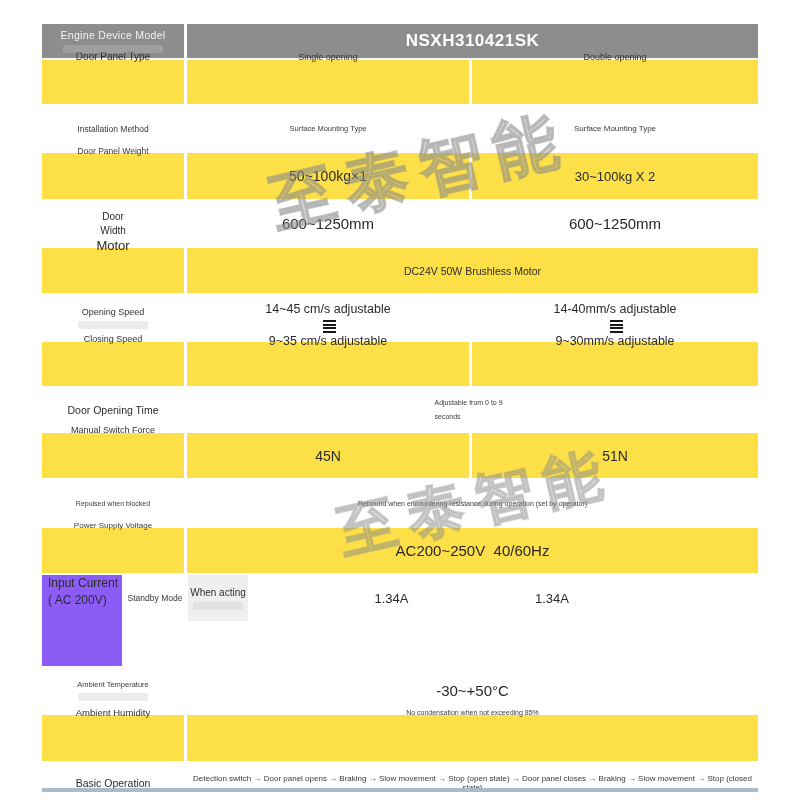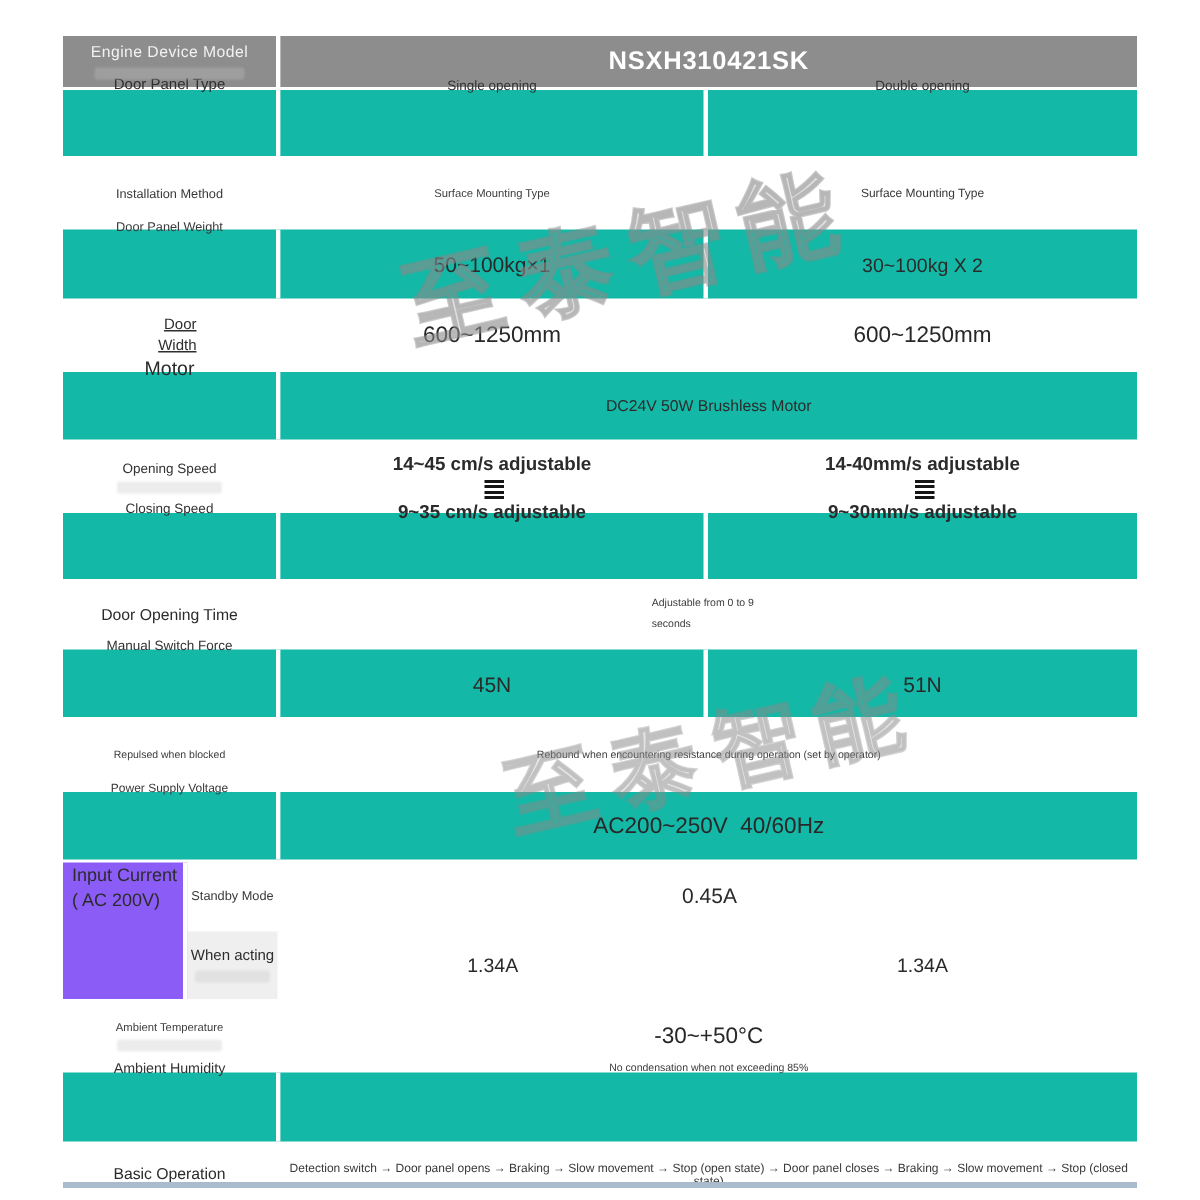--- a/index.html
+++ b/index.html
@@ -10,46 +10,46 @@
   
   .h36{height:36px}.h41{height:41px}.h45{height:45px}.h46{height:46px}
   .h47{height:47px}.h48{height:48px}.h93{height:93px}
   
   .cell{box-sizing:border-box;display:flex;flex-direction:column;align-items:center;
         justify-content:center;background:#fff;text-align:center;}
   .cl{width:145px;border-right:3px solid #fff;}
   .cm{width:285px;border-right:3px solid #fff;}
   .cr{flex:1;}
   .cs{flex:1;}
-  .row.g .cell{background:#14b8a6;gap:47px;}
+  .row.g .cell{background:#fde047;gap:47px;}
   
   .row.hd .cell{background:#8d8d8d;color:#f2f2f2;}
   .hd-label{font-size:10.5px;letter-spacing:.3px;}
   .hd-model{font-size:17px;font-weight:bold;letter-spacing:.5px;color:#fff;}
   
   .t7{font-size:7px;color:#3c3c3c}.t75{font-size:7.5px;color:#3c3c3c}
   .t8{font-size:8px;color:#383838}.t85{font-size:8.5px;color:#383838}
   .t9{font-size:9px;color:#333}.t95{font-size:9.5px;color:#333}
   .t10{font-size:10px;color:#2e2e2e}.t105{font-size:10.5px;color:#2b2b2b}.t125{font-size:12.5px;color:#2b2b2b}
   .t13{font-size:13px;color:#2a2a2a}.t14{font-size:14px;color:#2a2a2a}
   .t15{font-size:15px;color:#282828}
   .pre{white-space:pre;}
-  .wrapnarrow{display:inline-block;width:36px;text-align:right;line-height:1.35;text-decoration:underline;}
-  
-  .inlineval{flex-direction:column;gap:4px;font-weight:bold;}
+  .wrapnarrow{display:inline-block;width:36px;text-align:center;line-height:1.35;}
+  
+  .inlineval{flex-direction:column;gap:4px;}
   .bars-icon{display:inline-block;width:13px;height:13px;margin-left:3px;
      background:repeating-linear-gradient(180deg,#161616 0px,#161616 2px,transparent 2px,transparent 3.6px);}
   
   .dot-block{display:inline-block;width:76px;text-align:left;font-size:7px;line-height:1.9;color:#3c3c3c;}
   
   .icl{width:83px;border-right:3px solid #fff;background:#8b5cf6;display:flex;align-items:flex-start;
        box-sizing:border-box;}
   .icl-inner{display:inline-block;text-align:left;font-size:12px;line-height:1.45;color:#2b2b2b;
        padding-left:6px;width:74px;}
-  .subcol{flex:1;display:flex;flex-direction:column;}
+  .subcol{flex:1;display:flex;flex-direction:row;}
   .subrow{display:flex;box-sizing:border-box;border-bottom:2px solid #fff;}
   .subrow:last-child{border-bottom:none;}
   .sublabel{width:63px;border-right:3px solid #fff;box-sizing:border-box;display:flex;
        flex-direction:column;align-items:center;justify-content:center;text-align:center;background:#fff;}
   .sublabel.g2{background:#efefef;}
   .cm2{width:284px;border-right:3px solid #fff;}
   
   .ghost{height:8px;border-radius:2px;background:#c6c6c6;opacity:.32;filter:blur(.7px);margin-top:4px;}
   .ghost.dark{background:#b0b0b0;opacity:.5;}
   .gw50{width:50px}.gw60{width:60px}.gw70{width:70px}.gw85{width:85px}
@@ -216,23 +216,20 @@
 
     <div class="row h93">
       <div class="icl">
         <span class="icl-inner">Input Current ( AC 200V)</span>
       </div>
       <div class="subcol">
         <div class="subrow h47">
           <div class="sublabel">
             <span class="t85">Standby Mode</span>
           </div>
-          <div class="cell cs">
-            <span class="t14">0.45A</span>
-          </div>
         </div>
         <div class="subrow h46">
           <div class="sublabel g2">
             <span class="t10">When acting</span>
             <span class="ghost gw50"></span>
           </div>
           <div class="cell cm2">
             <span class="t13">1.34A</span>
           </div>
           <div class="cell cr">

